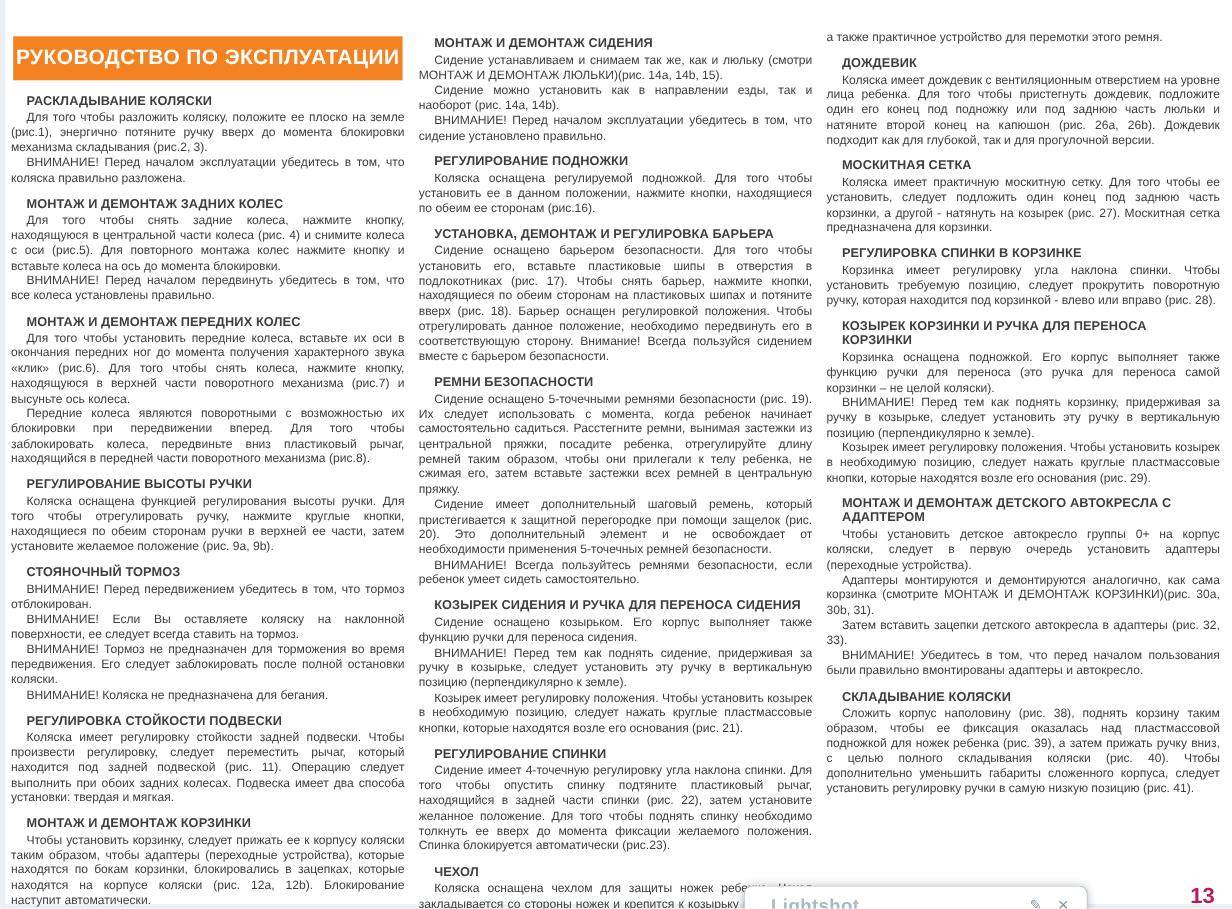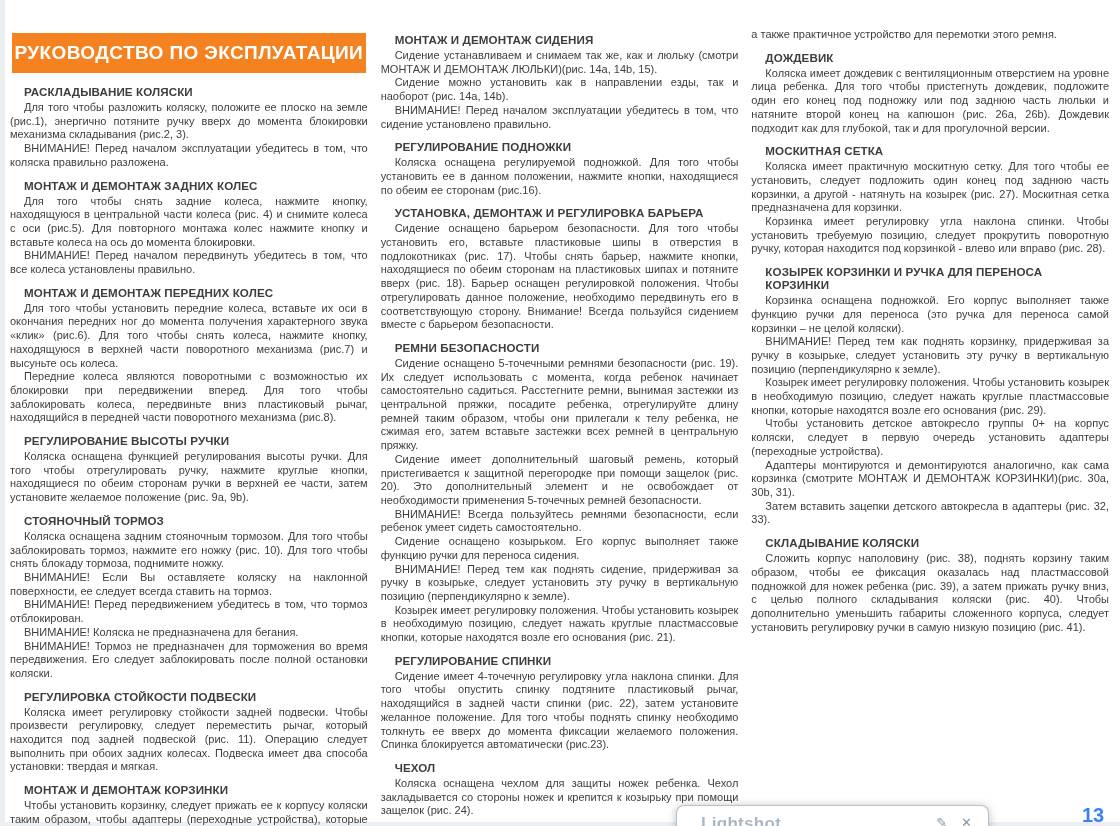--- a/index.html
+++ b/index.html
@@ -45,21 +45,21 @@
     color:var(--lightshot-label,#AAB7C4);
     font-size:17px;font-weight:bold;letter-spacing:.3px;
   }
   .ls-icons{display:flex;gap:14px;margin-top:2px;}
   .ls-icon{
     color:var(--lightshot-icon,#8696A3);
     font-size:13px;line-height:13px;cursor:pointer;
   }
   .pagenum{
     position:absolute;left:1082px;top:804px;
-    font-size:20px;font-weight:bold;color:#3b82f6;
+    font-size:20px;font-weight:bold;color:#be185d;
   }
 </style>
 </head>
 <body style="--banner-bg: #F58220; --banner-text: #FFFFFF; --body-text: #3E3E3E; --lightshot-label: #AAB7C4; --lightshot-icon: #8696A3;">
 
 <div class="edge-left"></div>
 <div class="edge-bottom"></div>
 
 <div class="page">
   <div class="col col-1">
@@ -72,69 +72,72 @@
         <p class="para">ВНИМАНИЕ! Перед началом эксплуатации убедитесь в том, что коляска правильно разложена.</p>
         <h3 class="sec-heading">МОНТАЖ И ДЕМОНТАЖ ЗАДНИХ КОЛЕС</h3>
         <p class="para">Для того чтобы снять задние колеса, нажмите кнопку, находящуюся в центральной части колеса (рис. 4) и снимите колеса с оси (рис.5). Для повторного монтажа колес нажмите кнопку и вставьте колеса на ось до момента блокировки.</p>
         <p class="para">ВНИМАНИЕ! Перед началом передвинуть убедитесь в том, что все колеса установлены правильно.</p>
         <h3 class="sec-heading">МОНТАЖ И ДЕМОНТАЖ ПЕРЕДНИХ КОЛЕС</h3>
         <p class="para">Для того чтобы установить передние колеса, вставьте их оси в окончания передних ног до момента получения характерного звука «клик» (рис.6). Для того чтобы снять колеса, нажмите кнопку, находящуюся в верхней части поворотного механизма (рис.7) и высуньте ось колеса.</p>
         <p class="para">Передние колеса являются поворотными с возможностью их блокировки при передвижении вперед. Для того чтобы заблокировать колеса, передвиньте вниз пластиковый рычаг, находящийся в передней части поворотного механизма (рис.8).</p>
         <h3 class="sec-heading">РЕГУЛИРОВАНИЕ ВЫСОТЫ РУЧКИ</h3>
         <p class="para">Коляска оснащена функцией регулирования высоты ручки. Для того чтобы отрегулировать ручку, нажмите круглые кнопки, находящиеся по обеим сторонам ручки в верхней ее части, затем установите желаемое положение (рис. 9a, 9b).</p>
         <h3 class="sec-heading">СТОЯНОЧНЫЙ ТОРМОЗ</h3>
-        <p class="para">Коляска оснащена задним стояночным тормозом. Для того чтобы заблокировать тормоз, нажмите его ножку (рис. 10). Для того чтобы снять блокаду тормоза, поднимите ножку.</p>
+        <p class="para">ВНИМАНИЕ! Перед передвижением убедитесь в том, что тормоз отблокирован.</p>
         <p class="para">ВНИМАНИЕ! Если Вы оставляете коляску на наклонной поверхности, ее следует всегда ставить на тормоз.</p>
-        <p class="para">ВНИМАНИЕ! Перед передвижением убедитесь в том, что тормоз отблокирован.</p>
+        <p class="para">ВНИМАНИЕ! Тормоз не предназначен для торможения во время передвижения. Его следует заблокировать после полной остановки коляски.</p>
         <p class="para">ВНИМАНИЕ! Коляска не предназначена для бегания.</p>
-        <p class="para">ВНИМАНИЕ! Тормоз не предназначен для торможения во время передвижения. Его следует заблокировать после полной остановки коляски.</p>
         <h3 class="sec-heading">РЕГУЛИРОВКА СТОЙКОСТИ ПОДВЕСКИ</h3>
         <p class="para">Коляска имеет регулировку стойкости задней подвески. Чтобы произвести регулировку, следует переместить рычаг, который находится под задней подвеской (рис. 11). Операцию следует выполнить при обоих задних колесах. Подвеска имеет два способа установки: твердая и мягкая.</p>
         <h3 class="sec-heading">МОНТАЖ И ДЕМОНТАЖ КОРЗИНКИ</h3>
         <p class="para">Чтобы установить корзинку, следует прижать ее к корпусу коляски таким образом, чтобы адаптеры (переходные устройства), которые находятся по бокам корзинки, блокировались в зацепках, которые находятся на корпусе коляски (рис. 12a, 12b). Блокирование наступит автоматически.</p>
       </div>
   </div>
   <div class="col col-2">
     <div class="col-content">
         <h3 class="sec-heading">МОНТАЖ И ДЕМОНТАЖ СИДЕНИЯ</h3>
         <p class="para">Сидение устанавливаем и снимаем так же, как и люльку (смотри МОНТАЖ И ДЕМОНТАЖ ЛЮЛЬКИ)(рис. 14a, 14b, 15).</p>
         <p class="para">Сидение можно установить как в направлении езды, так и наоборот (рис. 14a, 14b).</p>
         <p class="para">ВНИМАНИЕ! Перед началом эксплуатации убедитесь в том, что сидение установлено правильно.</p>
         <h3 class="sec-heading">РЕГУЛИРОВАНИЕ ПОДНОЖКИ</h3>
         <p class="para">Коляска оснащена регулируемой подножкой. Для того чтобы установить ее в данном положении, нажмите кнопки, находящиеся по обеим ее сторонам (рис.16).</p>
         <h3 class="sec-heading">УСТАНОВКА, ДЕМОНТАЖ И РЕГУЛИРОВКА БАРЬЕРА</h3>
         <p class="para">Сидение оснащено барьером безопасности. Для того чтобы установить его, вставьте пластиковые шипы в отверстия в подлокотниках (рис. 17). Чтобы снять барьер, нажмите кнопки, находящиеся по обеим сторонам на пластиковых шипах и потяните вверх (рис. 18). Барьер оснащен регулировкой положения. Чтобы отрегулировать данное положение, необходимо передвинуть его в соответствующую сторону. Внимание! Всегда пользуйся сидением вместе с барьером безопасности.</p>
         <h3 class="sec-heading">РЕМНИ БЕЗОПАСНОСТИ</h3>
         <p class="para">Сидение оснащено 5-точечными ремнями безопасности (рис. 19). Их следует использовать с момента, когда ребенок начинает самостоятельно садиться. Расстегните ремни, вынимая застежки из центральной пряжки, посадите ребенка, отрегулируйте длину ремней таким образом, чтобы они прилегали к телу ребенка, не сжимая его, затем вставьте застежки всех ремней в центральную пряжку.</p>
         <p class="para">Сидение имеет дополнительный шаговый ремень, который пристегивается к защитной перегородке при помощи защелок (рис. 20). Это дополнительный элемент и не освобождает от необходимости применения 5-точечных ремней безопасности.</p>
         <p class="para">ВНИМАНИЕ! Всегда пользуйтесь ремнями безопасности, если ребенок умеет сидеть самостоятельно.</p>
+        <h3 class="sec-heading">КОЗЫРЕК СИДЕНИЯ И РУЧКА ДЛЯ ПЕРЕНОСА СИДЕНИЯ</h3>
         <p class="para">Сидение оснащено козырьком. Его корпус выполняет также функцию ручки для переноса сидения.</p>
         <p class="para">ВНИМАНИЕ! Перед тем как поднять сидение, придерживая за ручку в козырьке, следует установить эту ручку в вертикальную позицию (перпендикулярно к земле).</p>
         <p class="para">Козырек имеет регулировку положения. Чтобы установить козырек в необходимую позицию, следует нажать круглые пластмассовые кнопки, которые находятся возле его основания (рис. 21).</p>
         <h3 class="sec-heading">РЕГУЛИРОВАНИЕ СПИНКИ</h3>
         <p class="para">Сидение имеет 4-точечную регулировку угла наклона спинки. Для того чтобы опустить спинку подтяните пластиковый рычаг, находящийся в задней части спинки (рис. 22), затем установите желанное положение. Для того чтобы поднять спинку необходимо толкнуть ее вверх до момента фиксации желаемого положения. Спинка блокируется автоматически (рис.23).</p>
         <h3 class="sec-heading">ЧЕХОЛ</h3>
         <p class="para">Коляска оснащена чехлом для защиты ножек ребенка. Чехол закладывается со стороны ножек и крепится к козырьку при помощи защелок (рис. 24).</p>
       </div>
   </div>
   <div class="col col-3">
     <div class="col-content">
         <p class="para lead">а также практичное устройство для перемотки этого ремня.</p>
         <h3 class="sec-heading">ДОЖДЕВИК</h3>
         <p class="para">Коляска имеет дождевик с вентиляционным отверстием на уровне лица ребенка. Для того чтобы пристегнуть дождевик, подложите один его конец под подножку или под заднюю часть люльки и натяните второй конец на капюшон (рис. 26a, 26b). Дождевик подходит как для глубокой, так и для прогулочной версии.</p>
         <h3 class="sec-heading">МОСКИТНАЯ СЕТКА</h3>
         <p class="para">Коляска имеет практичную москитную сетку. Для того чтобы ее установить, следует подложить один конец под заднюю часть корзинки, а другой - натянуть на козырек (рис. 27). Москитная сетка предназначена для корзинки.</p>
+        <h3 class="sec-heading">РЕГУЛИРОВКА СПИНКИ В КОРЗИНКЕ</h3>
         <p class="para">Корзинка имеет регулировку угла наклона спинки. Чтобы установить требуемую позицию, следует прокрутить поворотную ручку, которая находится под корзинкой - влево или вправо (рис. 28).</p>
         <h3 class="sec-heading">КОЗЫРЕК КОРЗИНКИ И РУЧКА ДЛЯ ПЕРЕНОСА КОРЗИНКИ</h3>
         <p class="para">Корзинка оснащена подножкой. Его корпус выполняет также функцию ручки для переноса (это ручка для переноса самой корзинки – не целой коляски).</p>
         <p class="para">ВНИМАНИЕ! Перед тем как поднять корзинку, придерживая за ручку в козырьке, следует установить эту ручку в вертикальную позицию (перпендикулярно к земле).</p>
         <p class="para">Козырек имеет регулировку положения. Чтобы установить козырек в необходимую позицию, следует нажать круглые пластмассовые кнопки, которые находятся возле его основания (рис. 29).</p>
+        <h3 class="sec-heading">МОНТАЖ И ДЕМОНТАЖ ДЕТСКОГО АВТОКРЕСЛА С АДАПТЕРОМ</h3>
         <p class="para">Чтобы установить детское автокресло группы 0+ на корпус коляски, следует в первую очередь установить адаптеры (переходные устройства).</p>
         <p class="para">Адаптеры монтируются и демонтируются аналогично, как сама корзинка (смотрите МОНТАЖ И ДЕМОНТАЖ КОРЗИНКИ)(рис. 30a, 30b, 31).</p>
         <p class="para">Затем вставить зацепки детского автокресла в адаптеры (рис. 32, 33).</p>
+        <p class="para">ВНИМАНИЕ! Убедитесь в том, что перед началом пользования были правильно вмонтированы адаптеры и автокресло.</p>
         <h3 class="sec-heading">СКЛАДЫВАНИЕ КОЛЯСКИ</h3>
         <p class="para">Сложить корпус наполовину (рис. 38), поднять корзину таким образом, чтобы ее фиксация оказалась над пластмассовой подножкой для ножек ребенка (рис. 39), а затем прижать ручку вниз, с целью полного складывания коляски (рис. 40). Чтобы дополнительно уменьшить габариты сложенного корпуса, следует установить регулировку ручки в самую низкую позицию (рис. 41).</p>
       </div>
   </div>
 </div>
 
 <div class="lightshot">
   <span class="ls-label">Lightshot</span>
   <span class="ls-icons">
     <span class="ls-icon">✎</span>

